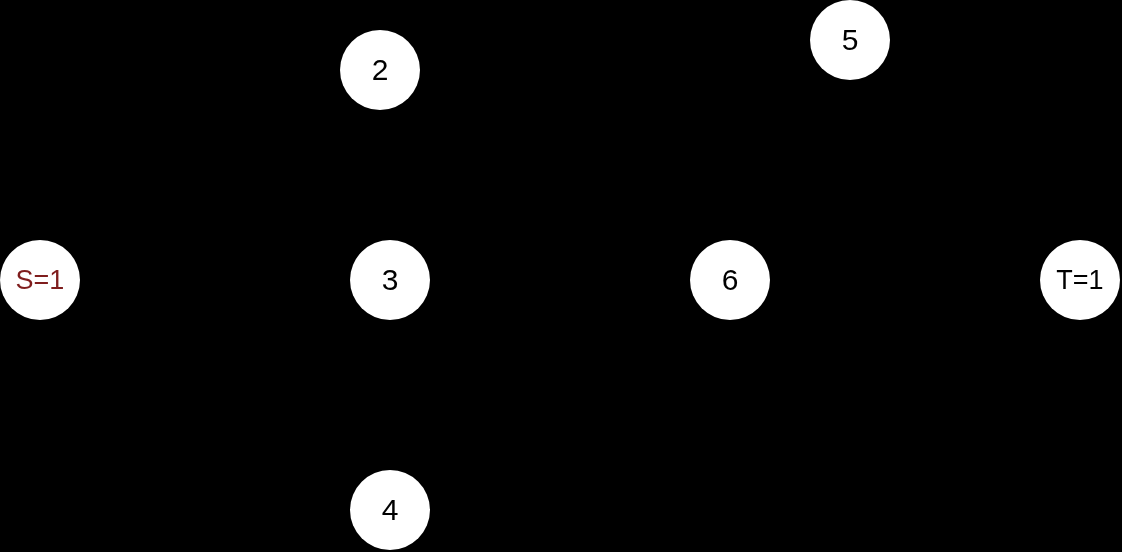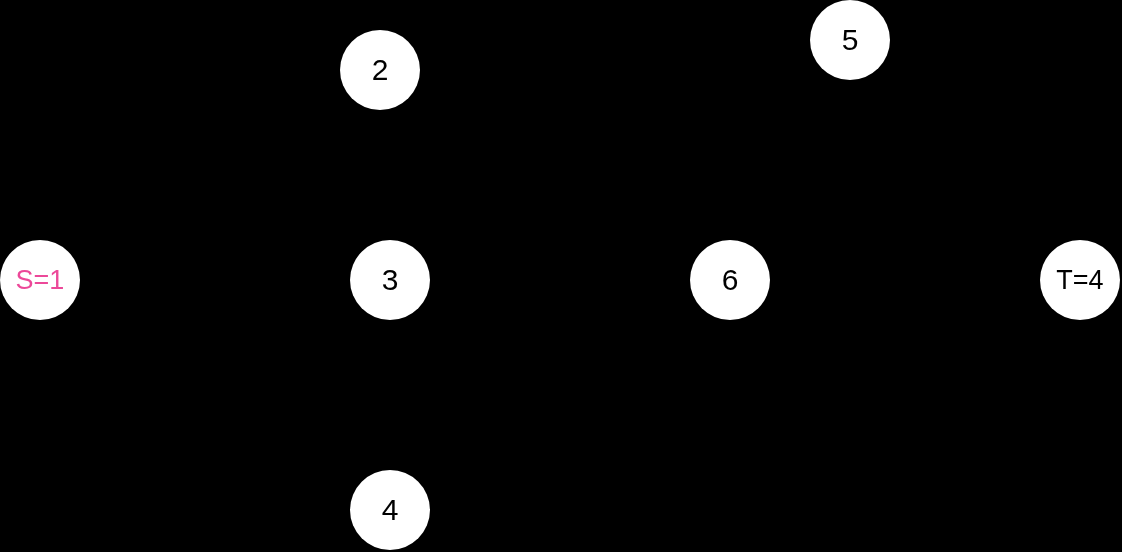--- a/index.html
+++ b/index.html
@@ -47,35 +47,35 @@
 </head>
 <body>
 
 <div id="canvas" style="width: 1122px; height: 552px; background: rgb(0, 0, 0);">
 
   <svg id="edge-layer" viewBox="0 0 1122 552" xmlns="http://www.w3.org/2000/svg" aria-hidden="true" style="width: 1122px; height: 552px;">
   </svg>
 
   <div id="node-layer">
       <div class="graph-node" style="left: 0px; top: 240px; width: 80px; height: 80px; background: rgb(255, 255, 255);">
-        <span class="node-label" style="font-size: 27px; color: #ec4899;">S=1</span>
+        <span class="node-label" style="font-size: 27px; color: #7f1d1d;">S=1</span>
       </div>
       <div class="graph-node" style="left: 340px; top: 30px; width: 80px; height: 80px; background: rgb(255, 255, 255);">
         <span class="node-label" style="font-size: 30px; color: rgb(0, 0, 0);">2</span>
       </div>
       <div class="graph-node" style="left: 350px; top: 240px; width: 80px; height: 80px; background: rgb(255, 255, 255);">
         <span class="node-label" style="font-size: 30px; color: rgb(0, 0, 0);">3</span>
       </div>
       <div class="graph-node" style="left: 350px; top: 470px; width: 80px; height: 80px; background: rgb(255, 255, 255);">
         <span class="node-label" style="font-size: 30px; color: rgb(0, 0, 0);">4</span>
       </div>
       <div class="graph-node" style="left: 810px; top: 0px; width: 80px; height: 80px; background: rgb(255, 255, 255);">
         <span class="node-label" style="font-size: 30px; color: rgb(0, 0, 0);">5</span>
       </div>
       <div class="graph-node" style="left: 690px; top: 240px; width: 80px; height: 80px; background: rgb(255, 255, 255);">
         <span class="node-label" style="font-size: 30px; color: rgb(0, 0, 0);">6</span>
       </div>
       <div class="graph-node" style="left: 1040px; top: 240px; width: 80px; height: 80px; background: rgb(255, 255, 255);">
-        <span class="node-label" style="font-size: 27px; color: rgb(0, 0, 0);">T=4</span>
+        <span class="node-label" style="font-size: 27px; color: rgb(0, 0, 0);">T=1</span>
       </div>
     </div>
 
 </div>
 
 </body></html>

